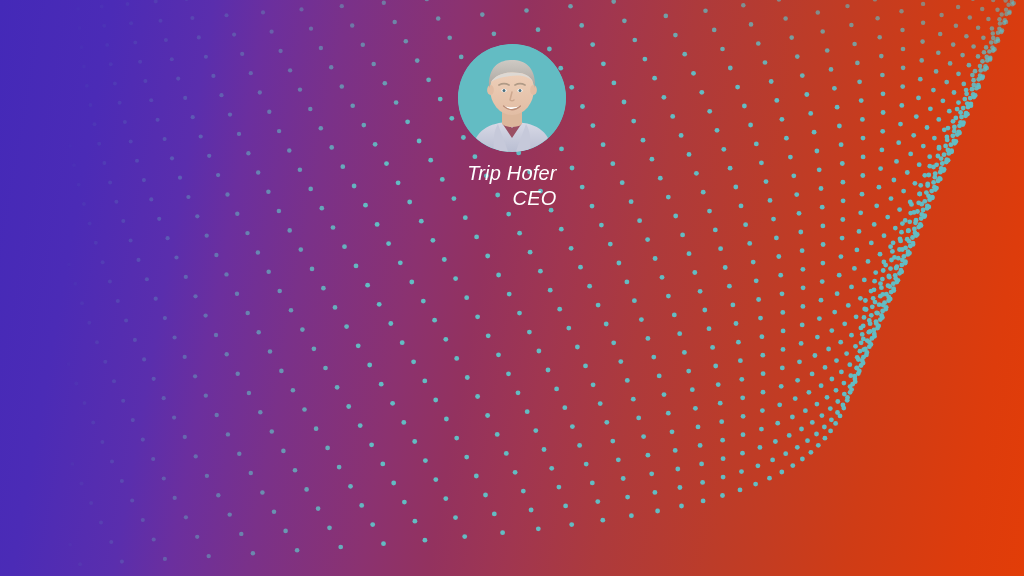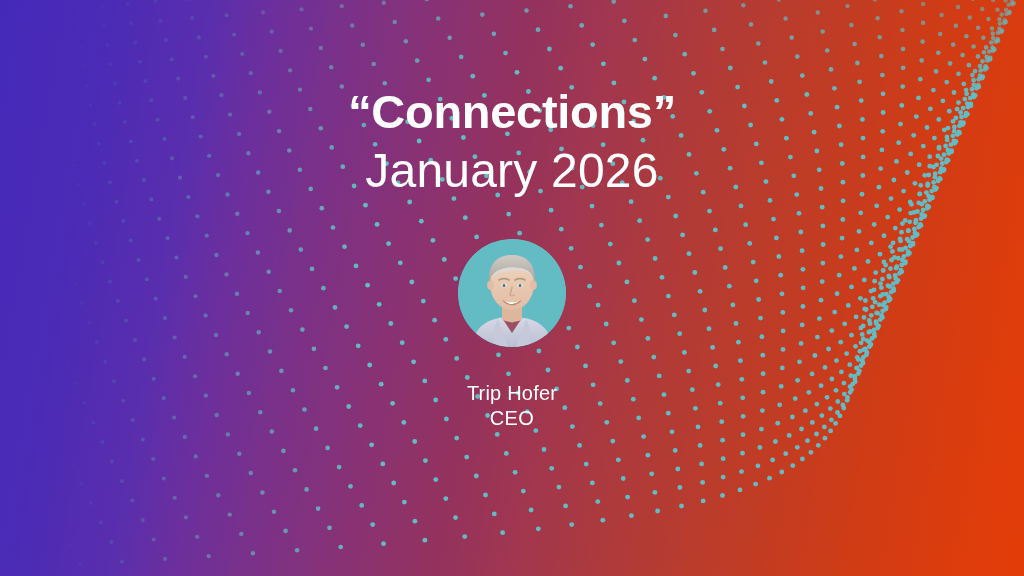--- a/index.html
+++ b/index.html
@@ -87,23 +87,24 @@
     border-radius: 50%;
     overflow: hidden;
     position: relative;
     background: #63bcc3;
     flex: none;
   }
   .avatar svg { display: block; width: 108px; height: 108px; }
 
   
   .speaker {
-    margin-top: 34px;
-    text-align: center;
+    margin-top: 9px;
+    text-align: right;
     line-height: 1.25;
+    font-style: italic;
   }
   .speaker-name {
     font-size: 20px;
     font-weight: 400;
     color: #ffffff;
     letter-spacing: 0.2px;
   }
   .speaker-role {
     font-size: 20px;
     font-weight: 400;
@@ -1159,24 +1160,20 @@
         <circle cx="862.2" cy="334.4" r="2.42" fill="#63bcc3" fill-opacity="1.000"></circle>
         <circle cx="863.2" cy="325.9" r="2.42" fill="#63bcc3" fill-opacity="1.000"></circle>
         <circle cx="864.0" cy="317.4" r="2.42" fill="#63bcc3" fill-opacity="1.000"></circle>
         <circle cx="864.7" cy="309.0" r="2.42" fill="#63bcc3" fill-opacity="1.000"></circle>
         <circle cx="865.4" cy="300.5" r="2.42" fill="#63bcc3" fill-opacity="1.000"></circle>
       </svg>
   </div>
 
   <div class="content">
 
-    <div class="title-block">
-      <div class="slide-title">“Connections”</div>
-      <div class="slide-subtitle">January 2026</div>
-    </div>
 
     <div class="avatar">
       <svg viewBox="0 0 108 108" xmlns="http://www.w3.org/2000/svg">
         <defs>
           <clipPath id="circ">
               <circle cx="54" cy="54" r="54"></circle>
             </clipPath>
           <linearGradient id="skin" x1="0" y1="0" x2="0" y2="1">
             <stop offset="0%" stop-color="#f0d3bd"></stop>
             <stop offset="100%" stop-color="#e2bda4"></stop>

